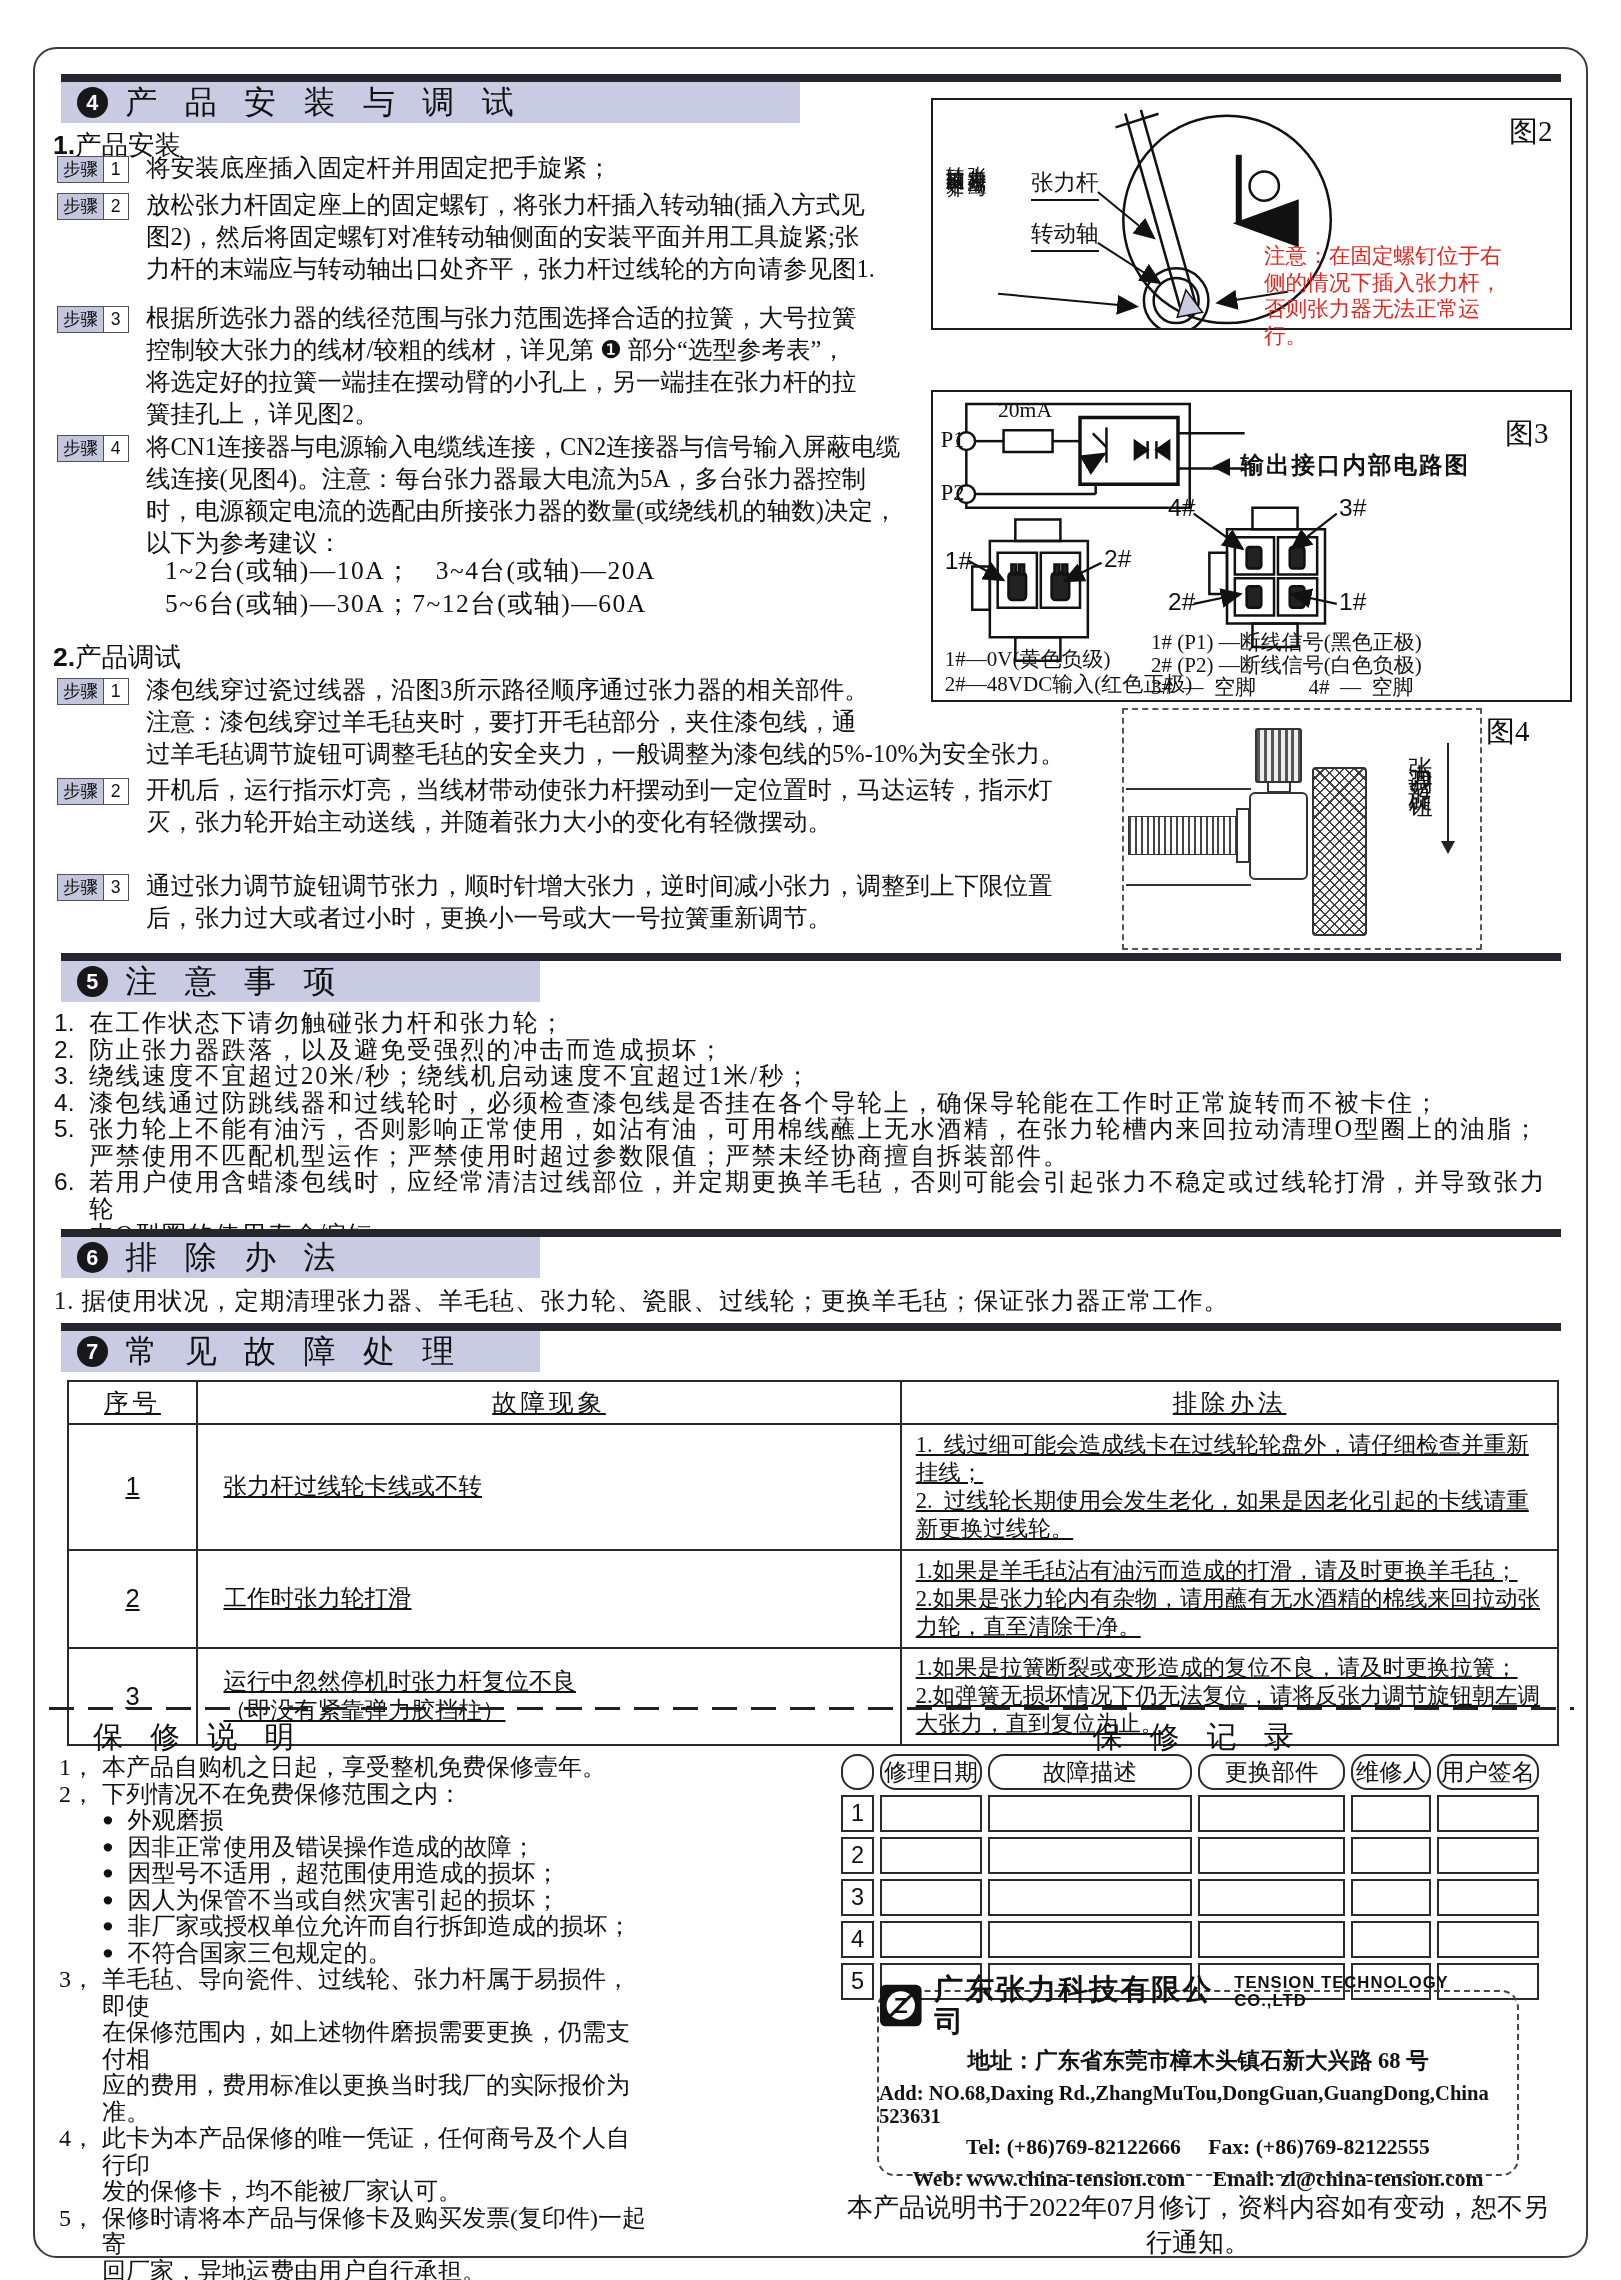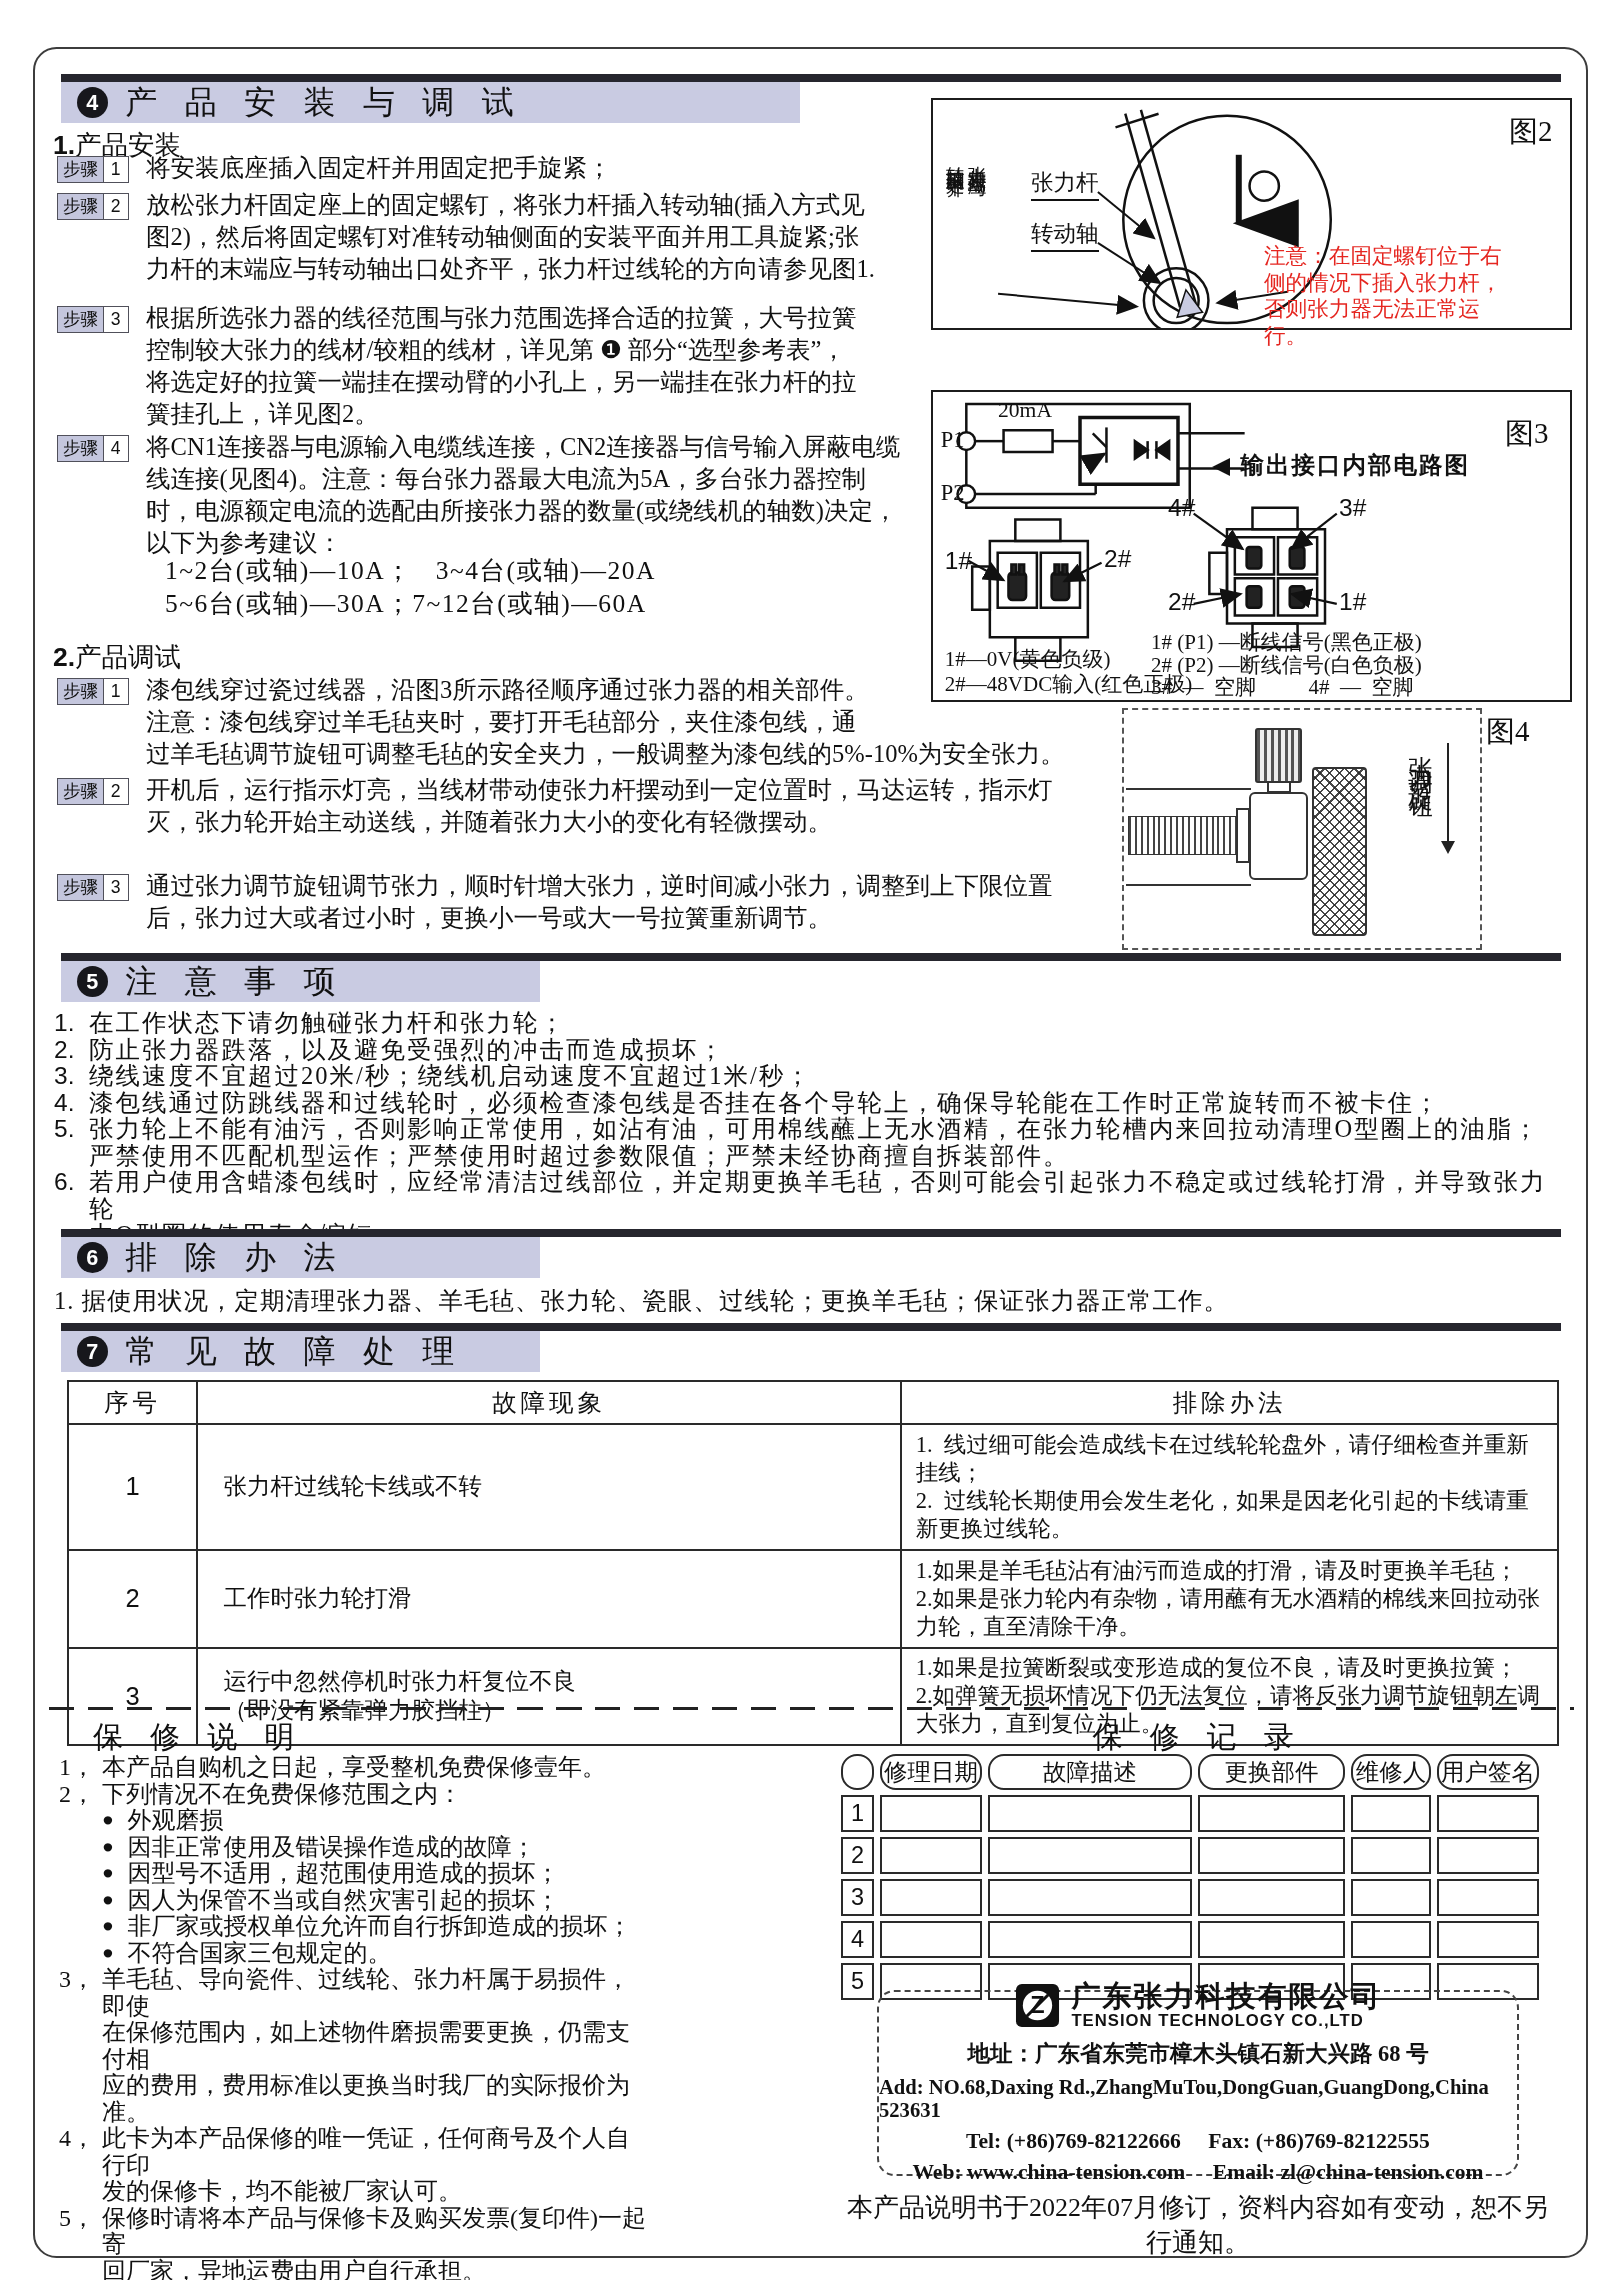--- a/index.html
+++ b/index.html
@@ -84,21 +84,21 @@
         font-size:24.5px;letter-spacing:7.8px;}
   #f4-arrow-line{left:323px;top:33px;width:2px;height:100px;background:#222;}
   #f4-arrow-head{left:317px;top:131px;width:0;height:0;border-left:7.8px solid transparent;
         border-right:7.8px solid transparent;border-top:13.7px solid #222;}
   
   #notes{left:54px;top:1010px;width:1514px;}
   .note{display:flex;align-items:flex-start;font-size:24.5px;line-height:26.5px;letter-spacing:2px;}
   .note-n{flex:0 0 35px;font-family:"Liberation Sans",sans-serif;letter-spacing:0;}
   #maint-item{left:54px;top:1284px;font-size:24.5px;letter-spacing:1px;}
   
-  #fault-table{position:absolute;left:67px;top:1380px;width:1490px;border-collapse:collapse;table-layout:fixed;}
+  #fault-table{position:absolute;left:67px;top:1380px;width:1490px;border-collapse:collapse;table-layout:fixed;text-decoration:underline;}
   #fault-table td,#fault-table th{border:2.5px solid #2a2a2a;font-weight:normal;}
   #fault-table th{height:39px;font-size:24.5px;letter-spacing:3.9px;}
   .ft-no{text-align:center;font-size:25.5px;font-family:"Liberation Sans",sans-serif;}
   .ft-ph{font-size:23.5px;padding-left:25.5px;line-height:29px;}
   .ft-sol{font-size:22.5px;line-height:28px;padding:5.9px 13.7px;}
   #ft-r1{height:86px;} #ft-r2{height:90px;} #ft-r3{height:94px;}
   
   #cut-line{left:49px;top:1707px;width:1525px;height:2.9px;
         background:repeating-linear-gradient(90deg,#222 0 25.5px,transparent 25.5px 39px);}
   
@@ -115,21 +115,21 @@
   #record-table td,#record-table th{border:2px solid #2a2a2a;font-weight:normal;font-size:23.5px;
         text-align:center;padding:0 2px;}
   #record-table th{height:31px;border-radius:16px;}
   #record-table td{height:33px;}
   .rt-num{font-family:"Liberation Sans",sans-serif;}
   
   #company-box{left:877px;top:1990px;width:642px;height:186px;border:2px dashed #444;
         border-radius:17.6px;display:flex;flex-direction:column;align-items:center;
         justify-content:center;gap:6.9px;box-sizing:border-box;}
   #brand-row{display:flex;align-items:center;gap:11.8px;}
-  #brand-names{display:flex;flex-direction:column;line-height:1.1;}
+  #brand-names{display:flex;flex-direction:row;line-height:1.1;}
   #company-name-cn{font-size:29px;font-weight:bold;letter-spacing:2px;}
   #company-name-en{font-size:16.7px;font-weight:bold;font-family:"Liberation Sans",sans-serif;letter-spacing:1px;}
   .co-line{font-size:21.6px;font-weight:600;display:flex;gap:27.4px;}
   #addr-cn{font-size:22.5px;}
   #revision{left:838px;top:2190px;width:720px;text-align:center;font-size:26px;}
   svg line,svg rect,svg circle,svg path,svg polyline{vector-effect:non-scaling-stroke;}
 </style>
 </head>
 <body>
 

